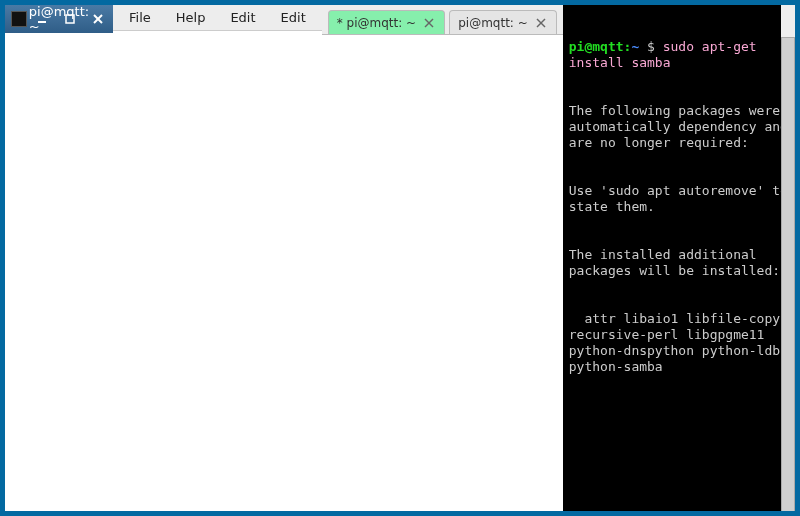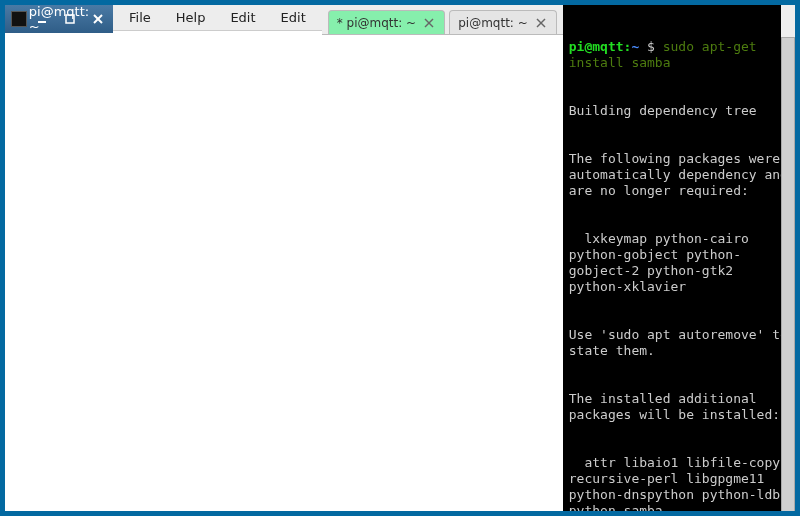--- a/index.html
+++ b/index.html
@@ -109,21 +109,21 @@
     line-height: 16px;
     padding: 2px 6px;
     overflow-y: auto;
     white-space: pre-wrap;
     position: relative;
   }
   .prompt-user { color: #22dd22; font-weight: bold; margin-top: 40px; }
   .prompt-colon { color: #22dd22; font-weight: bold; }
   .prompt-path { color: #4a8cff; font-weight: bold; }
   .prompt-sym { color: #ccc; }
-  .cmd { color: #4d7c0f; }
+  .cmd { color: #f9a8d4; }
   .scrollbar {
     position: absolute;
     right: 0; top: 0;
     width: 14px;
     height: 100%;
     background: #eee;
   }
   .scrollbar .thumb {
     width: 100%;
     height: 100%;
@@ -183,23 +183,21 @@
         <svg width="10" height="10" viewBox="0 0 10 10">
             <line x1="1" y1="1" x2="9" y2="9" stroke="#666" stroke-width="1.5"></line>
             <line x1="9" y1="1" x2="1" y2="9" stroke="#666" stroke-width="1.5"></line>
           </svg>
       </span>
     </div>
   </div>
 
   <div class="terminal">
     <div class="line"><span class="prompt-user">pi@mqtt</span><span class="prompt-colon">:</span><span class="prompt-path">~</span><span class="prompt-sym"> $ </span><span class="cmd">sudo apt-get install samba</span></div>
-    <div class="line">Building dependency tree</div>
     <div class="line">The following packages were automatically dependency and are no longer required:</div>
-    <div class="line">  lxkeymap python-cairo python-gobject python-gobject-2 python-gtk2 python-xklavier</div>
     <div class="line">Use 'sudo apt autoremove' to state them.</div>
     <div class="line">The installed additional packages will be installed:</div>
     <div class="line">  attr libaio1 libfile-copy-recursive-perl libgpgme11 python-dnspython python-ldb python-samba</div>
     
     
     
     
     
     
     

